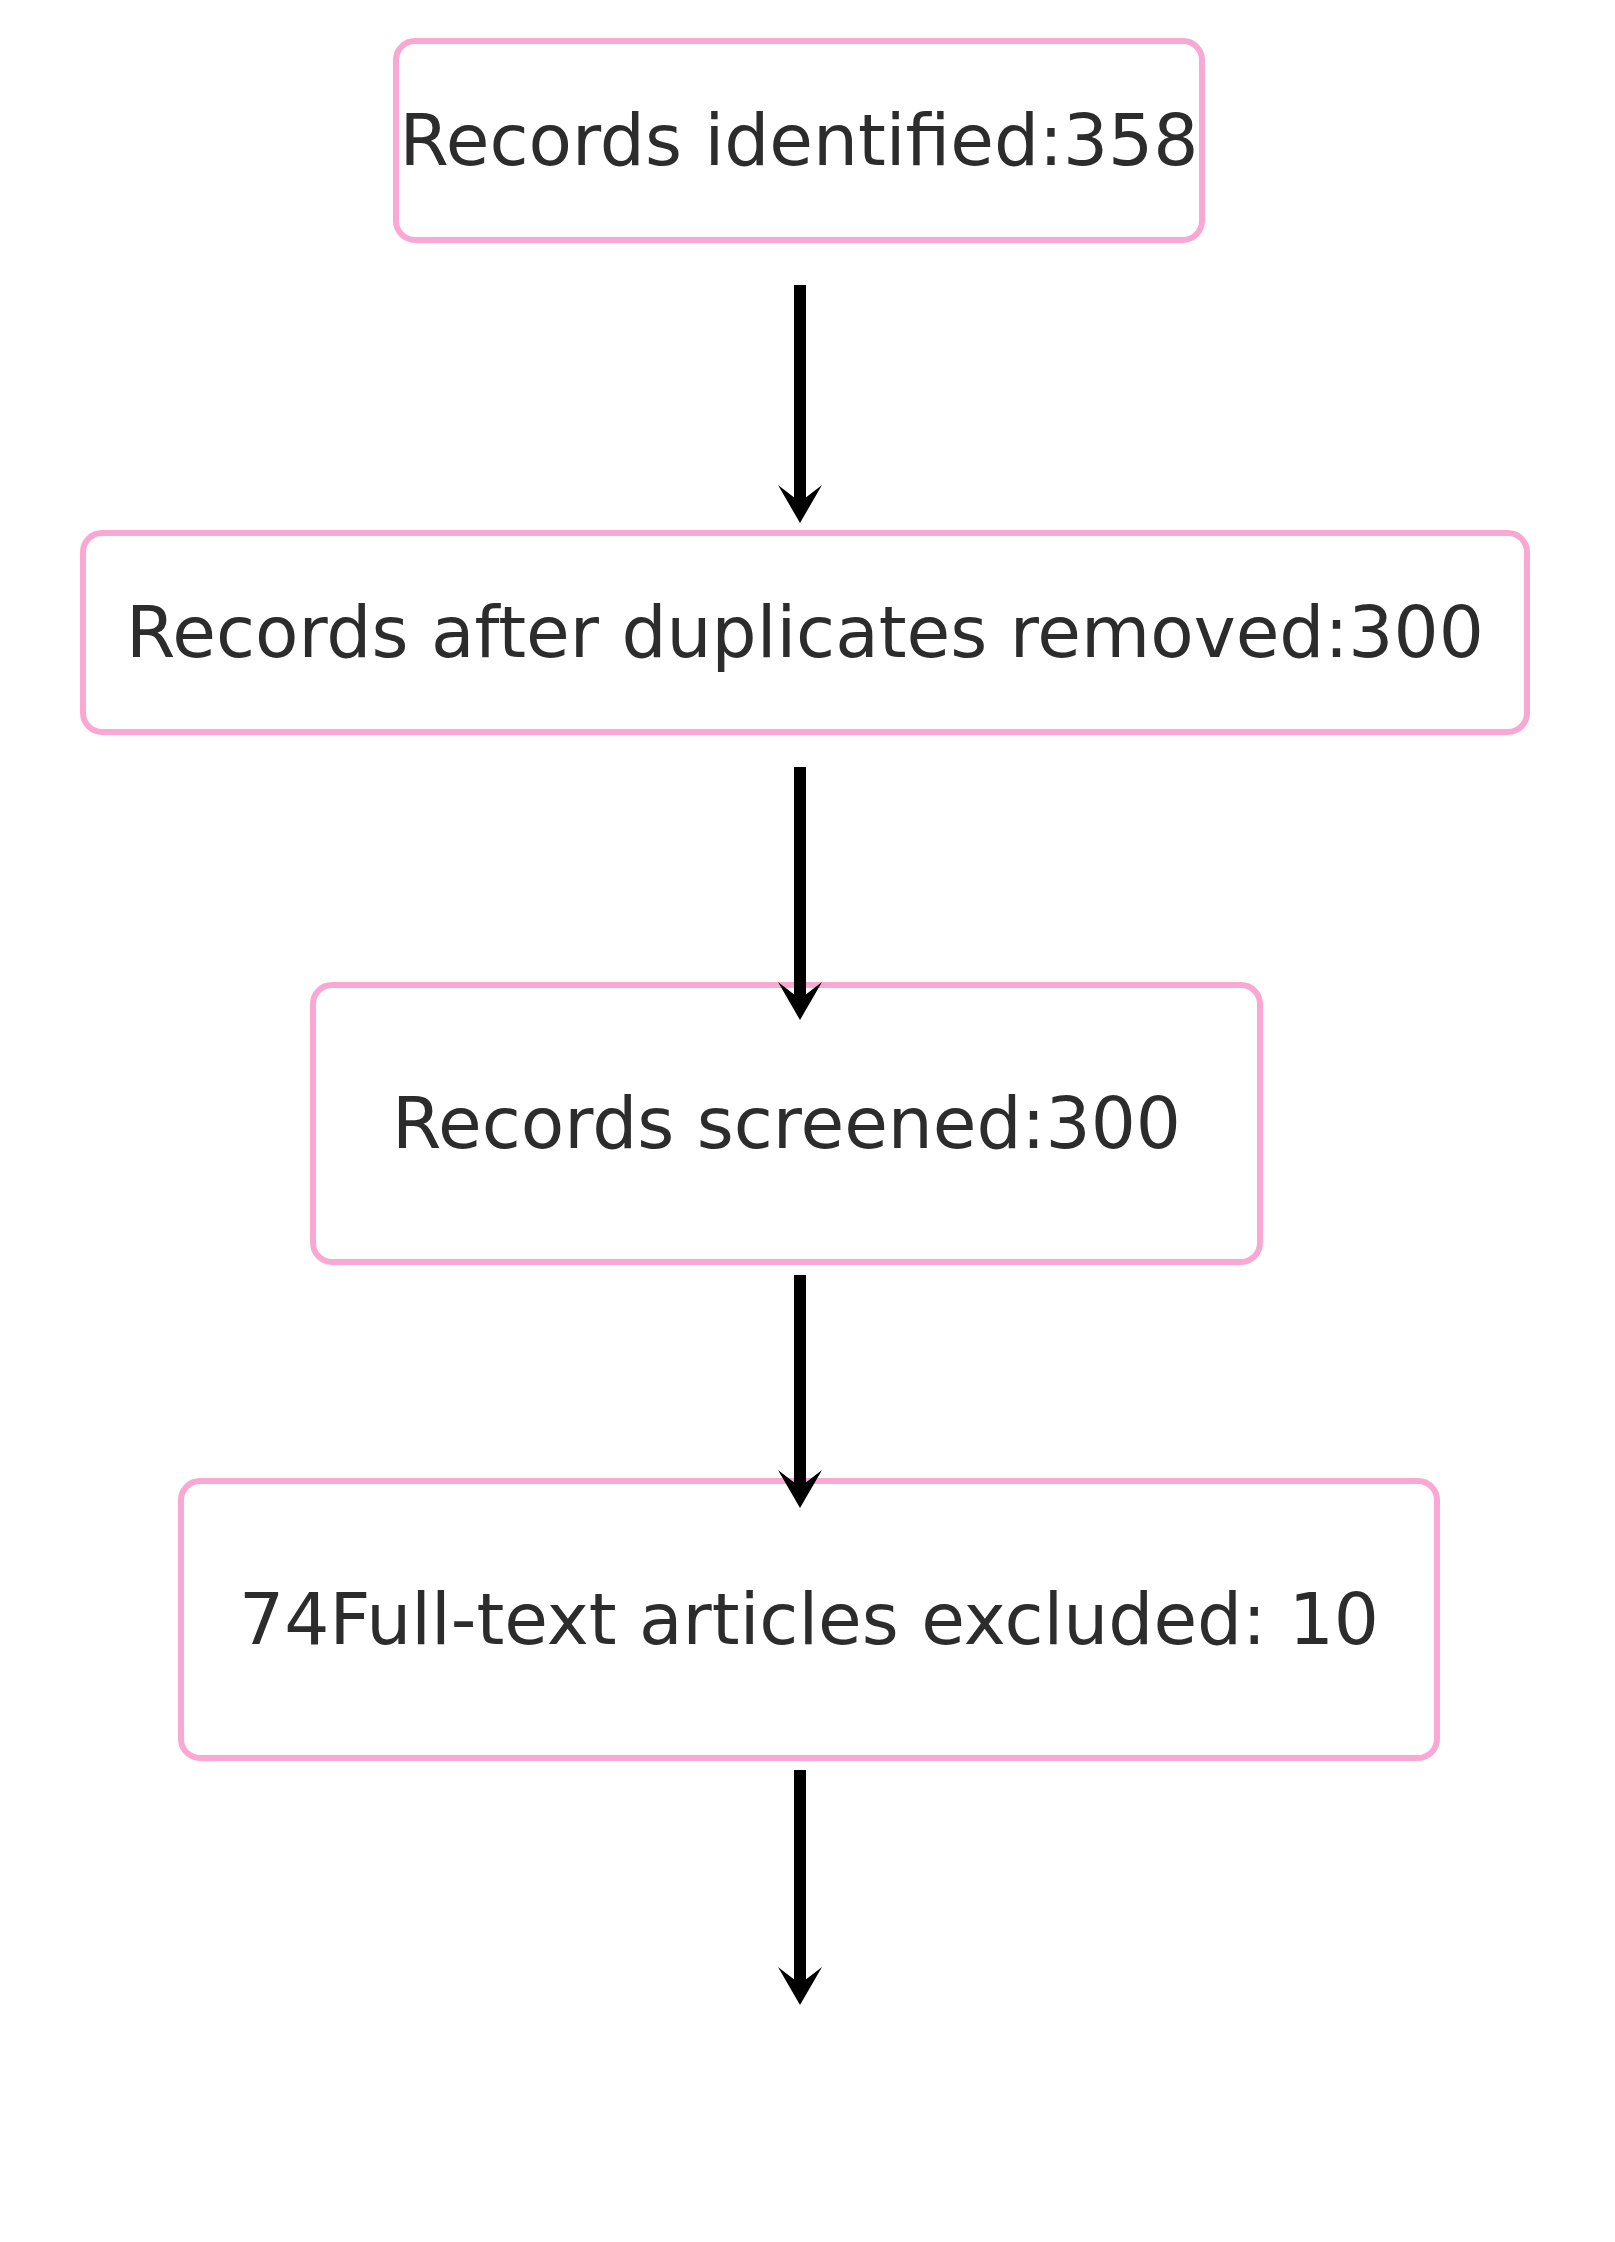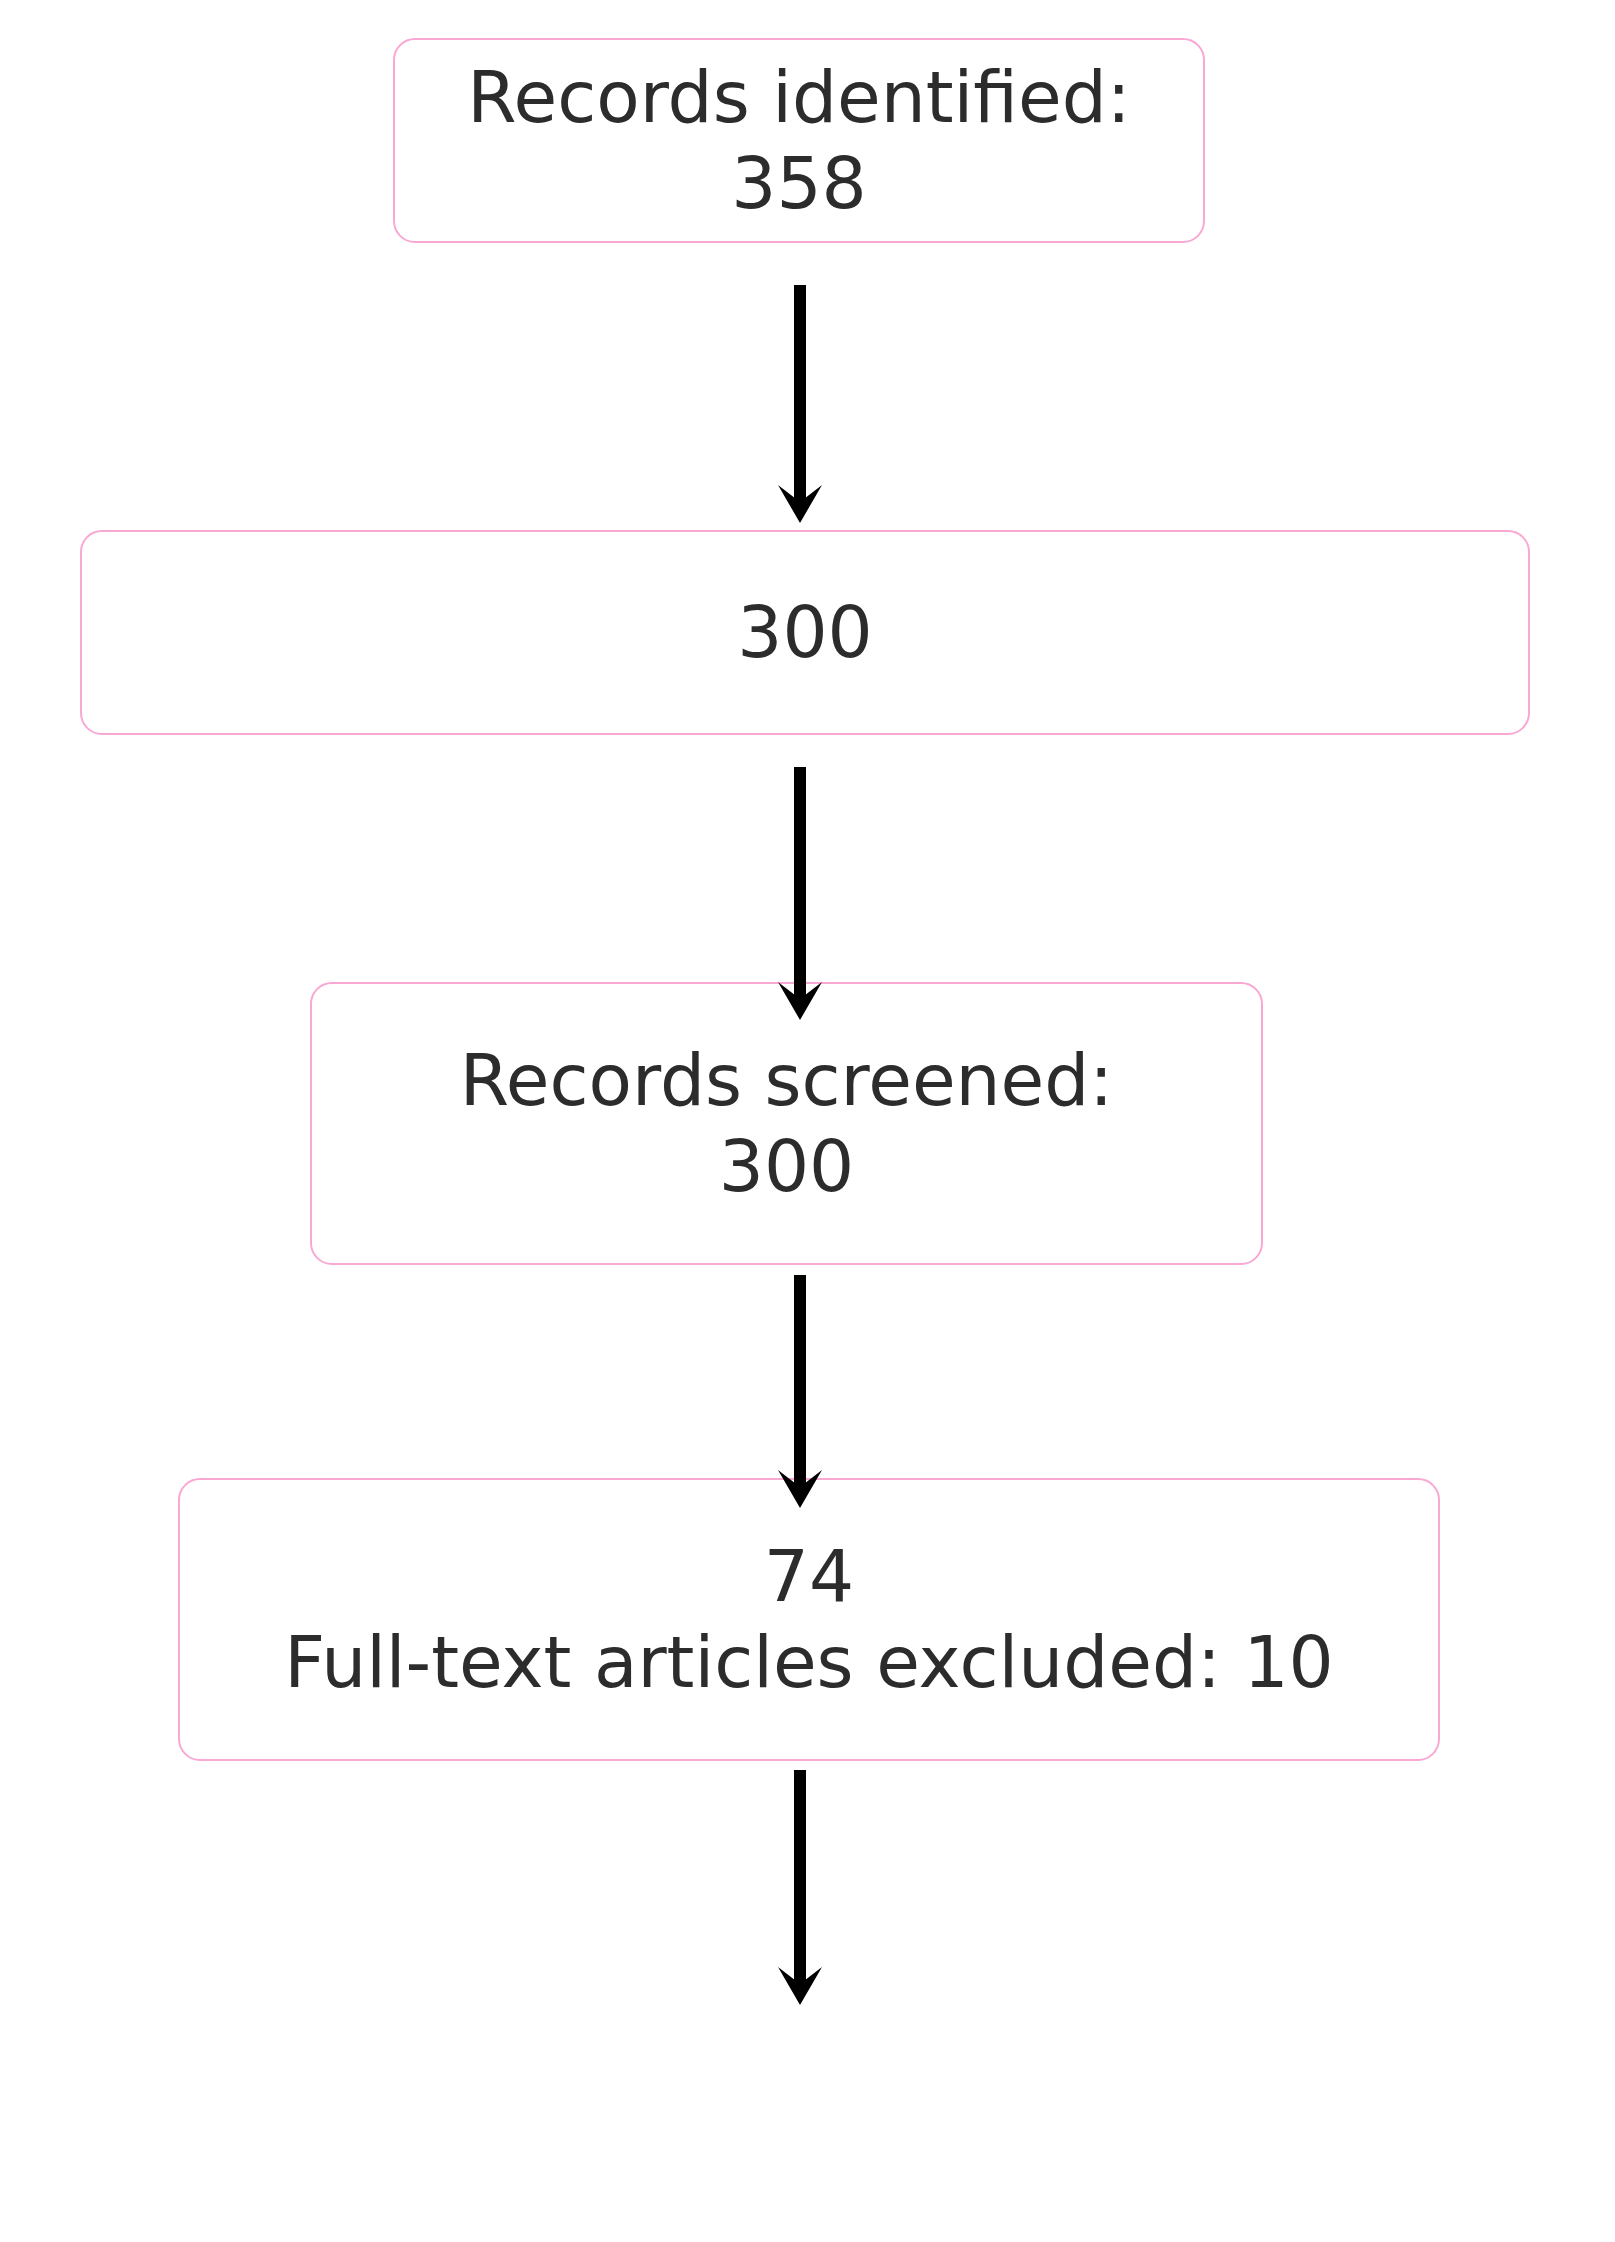--- a/index.html
+++ b/index.html
@@ -12,24 +12,24 @@
     width: 1615px;
     height: 2242px;
     background: #ffffff;
     font-family: "DejaVu Sans", "Liberation Sans", sans-serif;
     overflow: hidden;
   }
   .flow-box {
     position: absolute;
     box-sizing: border-box;
     background: #ffffff;
-    border: 2px solid #f9a8d4;
+    border: 6px solid #f9a8d4;
     border-radius: 22px;
     display: flex;
-    flex-direction: column;
+    flex-direction: row;
     align-items: center;
     justify-content: center;
     z-index: 1;
   }
   .box-line {
     color: #2c2c2c;
     font-size: 71px;
     line-height: 86px;
     white-space: nowrap;
     text-align: center;
@@ -57,20 +57,21 @@
 <body>
 
 <div class="canvas">
 
   <div class="flow-box box-1">
     <div class="box-line">Records identified:</div>
     <div class="box-line">358</div>
   </div>
 
   <div class="flow-box box-2">
+    <div class="box-line">Records after duplicates removed:</div>
     <div class="box-line">300</div>
   </div>
 
   <div class="flow-box box-3">
     <div class="box-line">Records screened:</div>
     <div class="box-line">300</div>
   </div>
 
   <div class="flow-box box-4">
     <div class="box-line">74</div>

